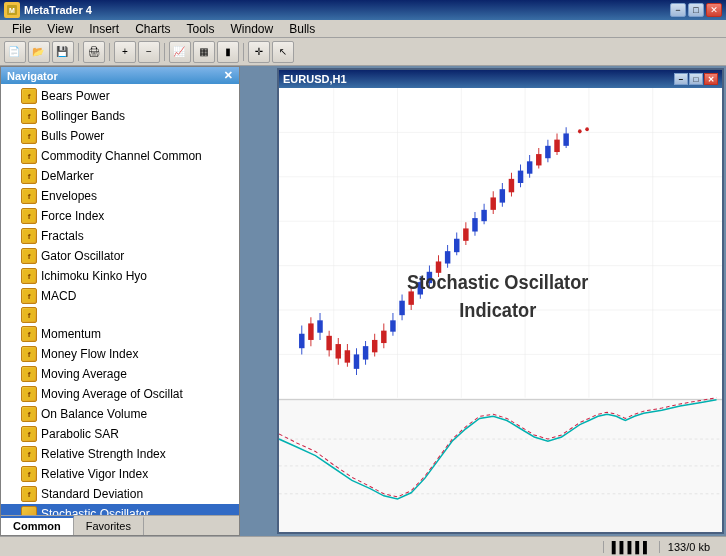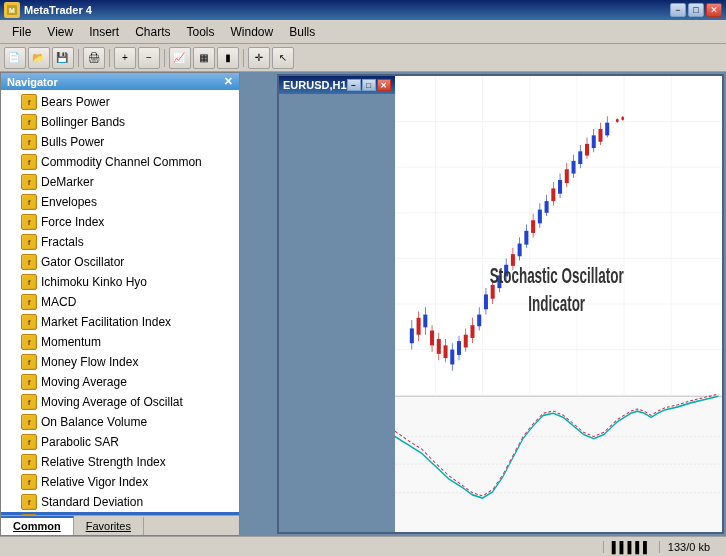--- a/index.html
+++ b/index.html
@@ -21,21 +21,21 @@
     .title-bar-controls { display: flex; gap: 2px; }
     .tb-btn {
       width: 16px; height: 14px; border: 1px solid #7b9ecc; background: linear-gradient(to bottom, #d0e0f0, #a0b8d8);
       color: #000; font-size: 9px; display: flex; align-items: center; justify-content: center; cursor: pointer; border-radius: 2px;
     }
     .tb-btn.close { background: linear-gradient(to bottom, #f08070, #d04030); border-color: #c03020; color: white; }
 
     
     .menu-bar {
       background: #d4d0c8;
-      height: 24px;
+      height: 18px;
       display: flex;
       align-items: center;
       padding: 0 4px;
       border-bottom: 1px solid #a0a0a0;
     }
     .menu-item {
       padding: 2px 8px;
       cursor: pointer;
       font-size: 12px;
       border-radius: 2px;
@@ -112,21 +112,20 @@
       background: #d4d0c8;
       height: 20px;
     }
     .nav-tab {
       padding: 2px 12px;
       font-size: 11px;
       cursor: pointer;
       border-right: 1px solid #a0a0a0;
       background: #d4d0c8;
       border-top: 2px solid transparent;
-      text-decoration: underline;
     }
     .nav-tab.active {
       background: white;
       border-top: 2px solid #316ac5;
       font-weight: bold;
     }
 
     
     .status-bar {
       background: #d4d0c8;
@@ -334,21 +333,20 @@
             </div>
             <span>MACD</span>
           </div>
           <div class="nav-item">
             <div class="nav-icon">
               <svg width="12" height="12" viewBox="0 0 12 12">
                 <rect width="12" height="12" rx="1" fill="#e8b820"></rect>
                 <text x="6" y="9" text-anchor="middle" font-size="8" fill="#804000" font-weight="bold">f</text>
               </svg>
             </div>
-            <span>Market Facilitation Index</span>
           </div>
           <div class="nav-item">
             <div class="nav-icon">
               <svg width="12" height="12" viewBox="0 0 12 12">
                 <rect width="12" height="12" rx="1" fill="#e8b820"></rect>
                 <text x="6" y="9" text-anchor="middle" font-size="8" fill="#804000" font-weight="bold">f</text>
               </svg>
             </div>
             <span>Momentum</span>
           </div>
@@ -428,21 +426,21 @@
             <div class="nav-icon"></div>
             <span>Stochastic Oscillator</span>
           </div>
         </div>
       <div class="nav-tabs">
         <div class="nav-tab active">Common</div>
         <div class="nav-tab">Favorites</div>
       </div>
     </div>
 
-    <div style="flex:1; display:flex; flex-direction:row; margin:2px; border:2px solid #4a6080;justify-content:space-between;">
+    <div style="flex:1; display:flex; flex-direction:column; margin:2px; border:2px solid #4a6080;justify-content:space-between;">
       <div class="inner-title">
         <span>EURUSD,H1</span>
         <div class="inner-controls">
           <div class="inner-btn">−</div>
           <div class="inner-btn">□</div>
           <div class="inner-btn close">✕</div>
         </div>
       </div>
 
       <div class="chart-container">

